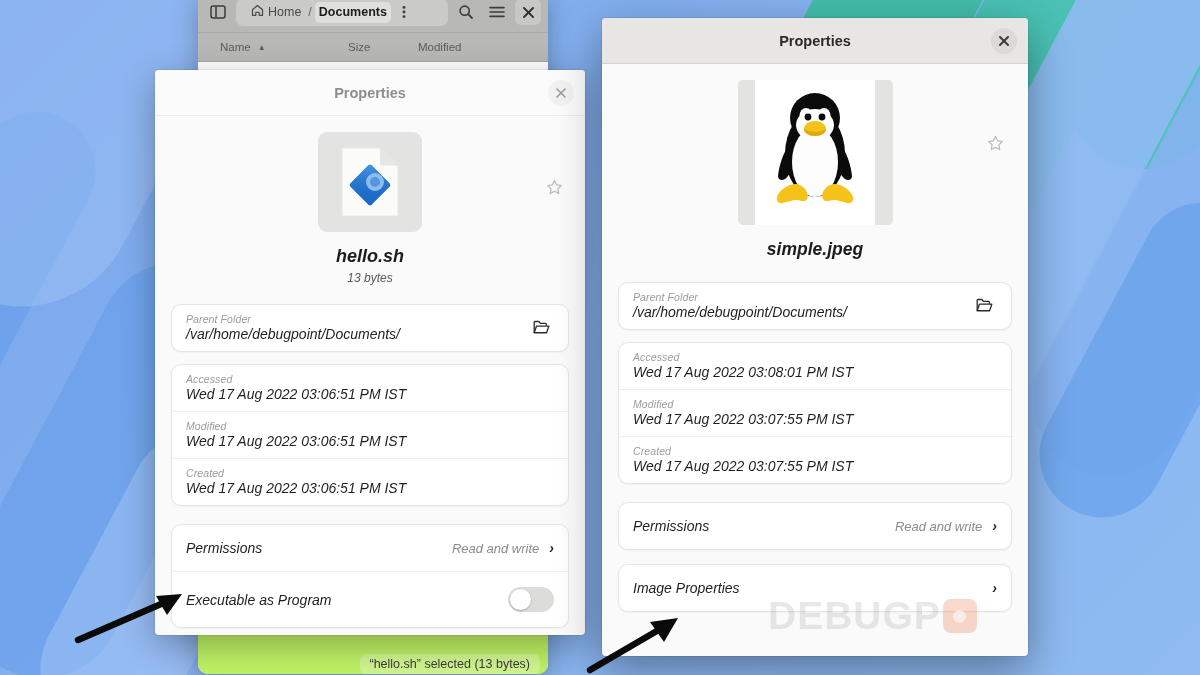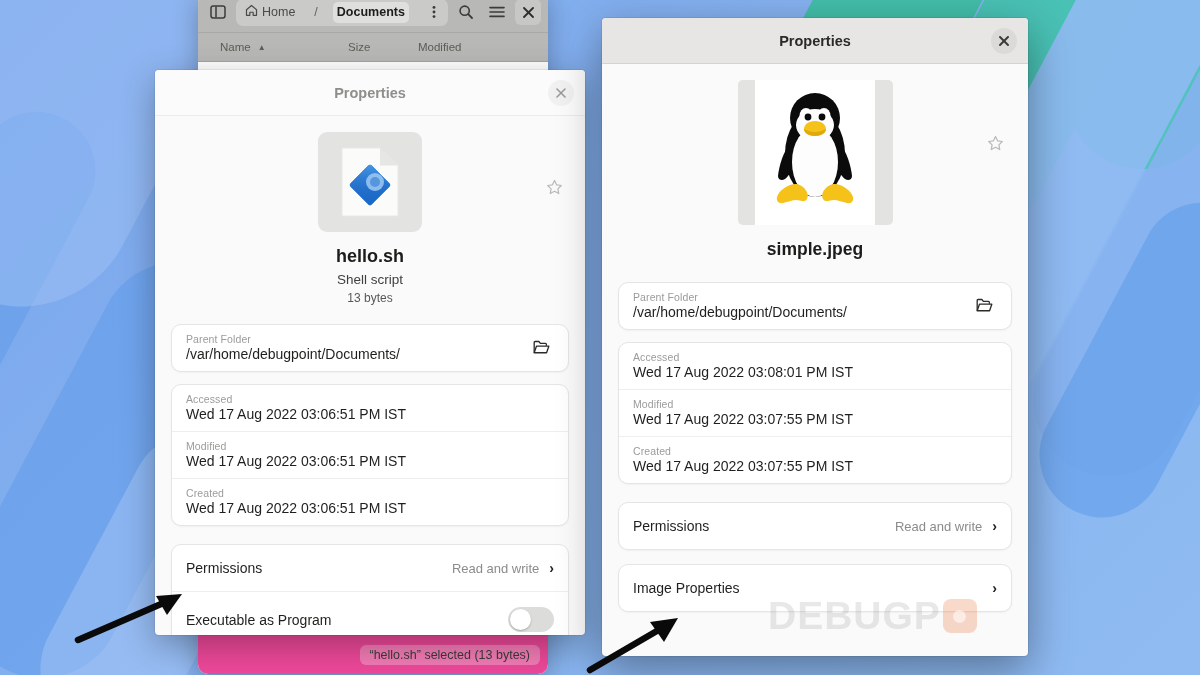--- a/index.html
+++ b/index.html
@@ -52,22 +52,22 @@
     color: #3b3b38;
     flex: 0 0 auto;
   }
   .naut-btn.flat { background: transparent; }
   .naut-btn.shaded { background: rgba(255,255,255,.22); }
   #naut-path {
     display: flex; align-items: center;
     background: rgba(255,255,255,.26);
     border-radius: 7px;
     height: 27px;
-    padding: 0 2px 0 5px;
-    gap: 15px;
+    padding: 0 2px 0 11px;
+    gap: 3px;
     flex: 1 1 auto;
     min-width: 0;
   }
   .crumb {
     display: flex; align-items: center; gap: 4px;
     font-size: 12.5px;
     color: #4a4a47;
     padding: 0 4px;
     white-space: nowrap;
   }
@@ -81,22 +81,22 @@
     border-bottom: 1px solid #a5a5a3;
   }
   #naut-cols .c-name { width: 150px; padding-left: 22px; display:flex; align-items:center; gap:7px;}
   #naut-cols .c-size { width: 70px; }
   #naut-cols .c-mod  { width: 90px; }
   .sort-arrow { font-size: 8px; color: #5c5c59; }
   #naut-body { background: #ffffff; height: 540px; }
   #naut-status {
     position: absolute; left: 0; right: 0; bottom: 0;
     height: 40px;
-    background: #ec4899;
-    display: flex; align-items: center; justify-content: flex-end;
+    background: #bef264;
+    display: flex; align-items: flex-end; justify-content: flex-end;
     padding-right: 8px;
     border-top: 1px solid #a5a5a3;
   }
   #naut-status .pill {
     background: rgba(255,255,255,.28);
     border-radius: 6px;
     padding: 3px 10px;
     font-size: 12.5px;
     color: #3b3b38;
     white-space: nowrap;
@@ -143,20 +143,21 @@
     font-size: 14px; line-height: 1;
   }
   #dlg-left .close-btn { background: #f1f1f1; color: #9a9a98; }
   #dlg-right .close-btn { background: #dcdad8; color: #3a3a38; }
 
   .dlg-body {
     flex: 1 1 auto;
     padding: 0 16px;
     position: relative;
     overflow: hidden;
+    font-style: italic;
   }
 
   
   .hero {
     position: relative;
     padding-top: 16px;
     text-align: center;
   }
   .hero-icon-wrap {
     width: 104px; height: 100px;
@@ -373,21 +374,20 @@
               <linearGradient id="sg" x1="0" y1="0" x2="1" y2="1">
                 <stop offset="0" stop-color="#4a9ae8" stop-opacity=".95"></stop>
                 <stop offset="1" stop-color="#0f55ae" stop-opacity=".2"></stop>
               </linearGradient>
             </defs>
             <circle cx="36" cy="37" r="9" fill="#9fc9f2" opacity=".85"></circle>
             <circle cx="36" cy="37" r="5" fill="#1d6fd0" opacity=".5"></circle>
           </svg>
         </div>
         <div class="file-name">hello.sh</div>
-        <div class="file-type">Shell script</div>
         <div class="file-size">13 bytes</div>
       </div>
 
       <div style="height:19px;"></div>
 
       <div class="card">
         <div class="row">
           <div class="col">
             <div class="row-label">Parent Folder</div>
             <div class="row-value">/var/home/debugpoint/Documents/</div>

